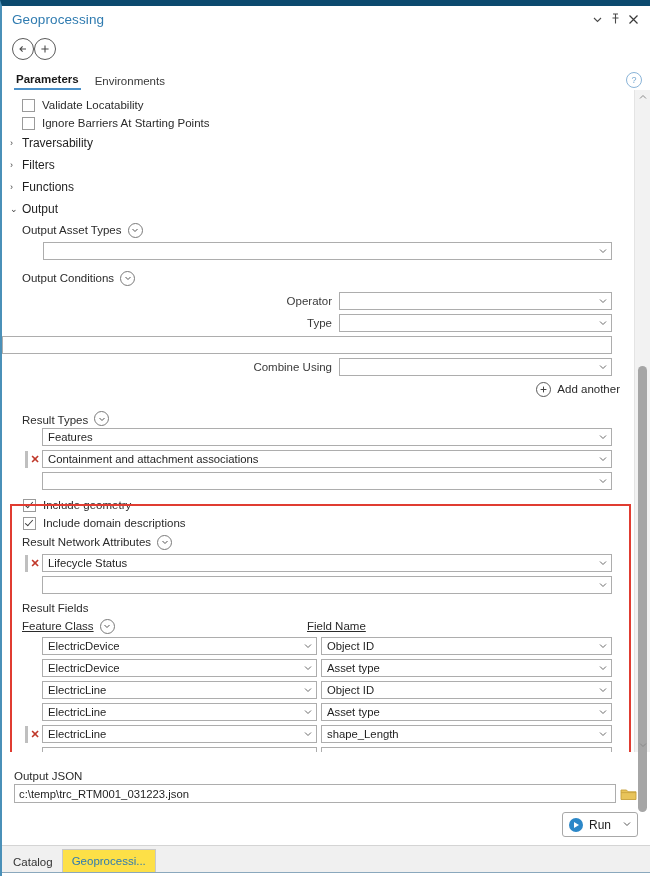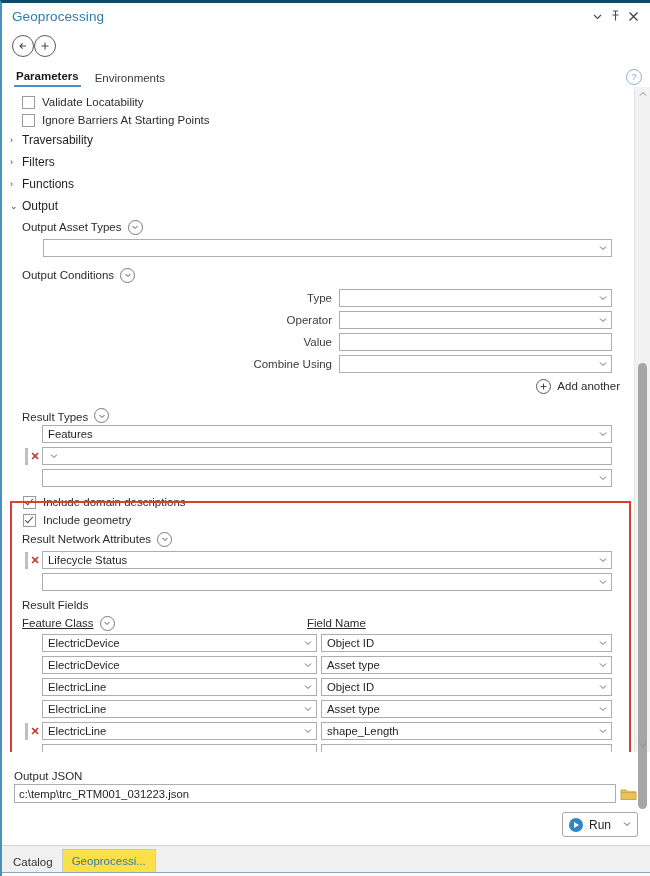--- a/index.html
+++ b/index.html
@@ -17,21 +17,21 @@
     position: relative;
   }
 
   #app {
     position: absolute;
     left: 0; top: 0;
     width: 650px;
     height: 876px;
     box-sizing: border-box;
     border-left: 2px solid #4a90b8;
-    border-top: 3px solid #0c4a6e;
+    border-top: 6px solid #0c4a6e;
     background: #ffffff;
     display: flex;
     flex-direction: column;
   }
 
   
   .titlebar {
     height: 26px;
     display: flex;
     align-items: center;
@@ -459,43 +459,42 @@
         <span class="param-label">Output Conditions</span>
         <span class="dd-circle">
           <svg width="8" height="8" viewBox="0 0 8 8">
               <path d="M1.5 3 L4 5.5 L6.5 3" stroke="#555" stroke-width="1" fill="none"></path>
             </svg>
         </span>
       </div>
 
       <div style="padding-right:22px;">
         <div class="row" style="height:22px;">
-          <div class="lbl-right" style="width:330px;">Type</div>
+          <div class="lbl-right" style="width:330px;">Operator</div>
           <div class="field" style="flex:1 1 auto;">
             <span class="val"></span>
             <span class="chev">
               <svg width="8" height="6" viewBox="0 0 8 6">
                   <path d="M1 1.5 L4 4.5 L7 1.5" stroke="#6a6a6a" stroke-width="1" fill="none"></path>
                 </svg>
             </span>
           </div>
         </div>
         <div class="row" style="height:22px;">
-          <div class="lbl-right" style="width:330px;">Operator</div>
+          <div class="lbl-right" style="width:330px;">Type</div>
           <div class="field" style="flex:1 1 auto;">
             <span class="val"></span>
             <span class="chev">
               <svg width="8" height="6" viewBox="0 0 8 6">
                   <path d="M1 1.5 L4 4.5 L7 1.5" stroke="#6a6a6a" stroke-width="1" fill="none"></path>
                 </svg>
             </span>
           </div>
         </div>
         <div class="row" style="height:22px;">
-          <div class="lbl-right" style="width:330px;">Value</div>
           <div class="field" style="flex:1 1 auto;">
             <span class="val"></span>
           </div>
         </div>
         <div class="row" style="height:22px;">
           <div class="lbl-right" style="width:330px;">Combine Using</div>
           <div class="field" style="flex:1 1 auto;">
             <span class="val"></span>
             <span class="chev">
               <svg width="8" height="6" viewBox="0 0 8 6">
@@ -534,20 +533,21 @@
               <svg width="8" height="6" viewBox="0 0 8 6">
                   <path d="M1 1.5 L4 4.5 L7 1.5" stroke="#6a6a6a" stroke-width="1" fill="none"></path>
                 </svg>
             </span>
           </div>
         </div>
         <div class="row" style="height:22px;">
           <span class="handle"></span>
           <span class="xdel">✕</span>
           <div class="field" style="flex:1 1 auto;">
+            <span class="val">Containment and attachment associations</span>
             <span class="chev">
               <svg width="8" height="6" viewBox="0 0 8 6">
                   <path d="M1 1.5 L4 4.5 L7 1.5" stroke="#6a6a6a" stroke-width="1" fill="none"></path>
                 </svg>
             </span>
           </div>
         </div>
         <div class="row" style="height:22px;">
           <span class="spacer-handle"></span>
             <span class="spacer-x"></span>
@@ -558,25 +558,25 @@
                   <path d="M1 1.5 L4 4.5 L7 1.5" stroke="#6a6a6a" stroke-width="1" fill="none"></path>
                 </svg>
             </span>
           </div>
         </div>
       </div>
 
       <div style="height:4px;"></div>
       <div class="chk-row" style="padding-left:21px;">
         <span class="chk checked"></span>
-        <span class="chk-label">Include domain descriptions</span>
+        <span class="chk-label">Include geometry</span>
       </div>
       <div class="chk-row" style="padding-left:21px;">
         <span class="chk checked"></span>
-        <span class="chk-label">Include geometry</span>
+        <span class="chk-label">Include domain descriptions</span>
       </div>
 
       <div style="padding-left:20px; height:20px; display:flex; align-items:center;">
         <span class="param-label">Result Network Attributes</span>
         <span class="dd-circle">
           <svg width="8" height="8" viewBox="0 0 8 8">
               <path d="M1.5 3 L4 5.5 L6.5 3" stroke="#555" stroke-width="1" fill="none"></path>
             </svg>
         </span>
       </div>

